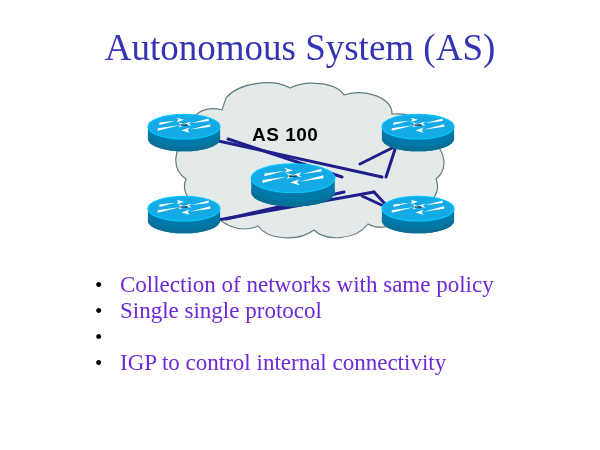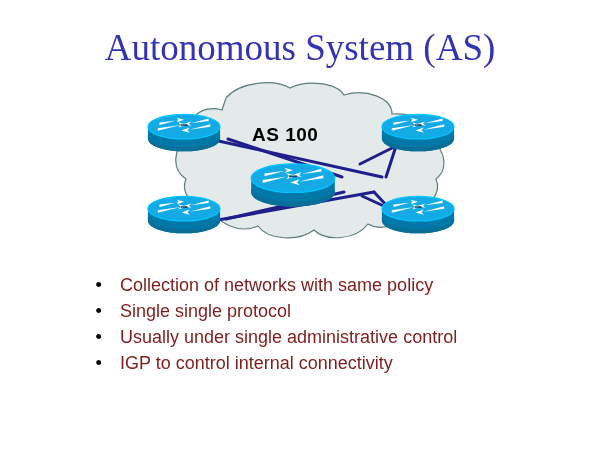--- a/index.html
+++ b/index.html
@@ -78,23 +78,23 @@
     width: 20px;
     color: #000000;
     font-family: "Liberation Serif", "DejaVu Serif", serif;
     font-size: 21px;
     text-align: left;
   }
   .bullet-text {
     position: absolute;
     left: 25px;
     top: 0;
-    color: #7f1d1d;
-    font-family: Liberation Sans, sans-serif;
-    font-size: 18px;
+    color: #6d28d9;
+    font-family: Liberation Serif, serif;
+    font-size: 23px;
   }
 </style>
 </head>
 <body>
 
 <div id="slide">
 
   <div id="slide-title">Autonomous System (AS)</div>
 
   <div id="diagram">
@@ -186,21 +186,20 @@
     <div class="bullet-row">
       <span class="bullet-mark">•</span>
       <span class="bullet-text">Collection of networks with same policy</span>
     </div>
     <div class="bullet-row">
       <span class="bullet-mark">•</span>
       <span class="bullet-text">Single single protocol</span>
     </div>
     <div class="bullet-row">
       <span class="bullet-mark">•</span>
-      <span class="bullet-text">Usually under single administrative control</span>
     </div>
     <div class="bullet-row">
       <span class="bullet-mark">•</span>
       <span class="bullet-text">IGP to control internal connectivity</span>
     </div>
   </div>
 
 </div>
 
 </body></html>

